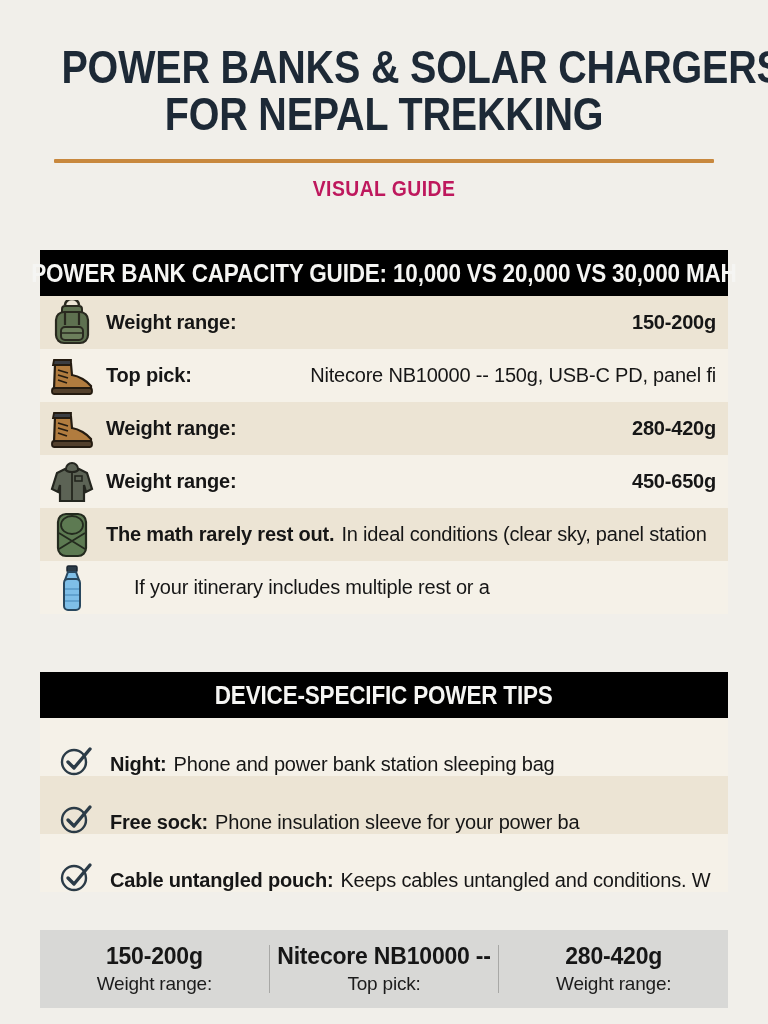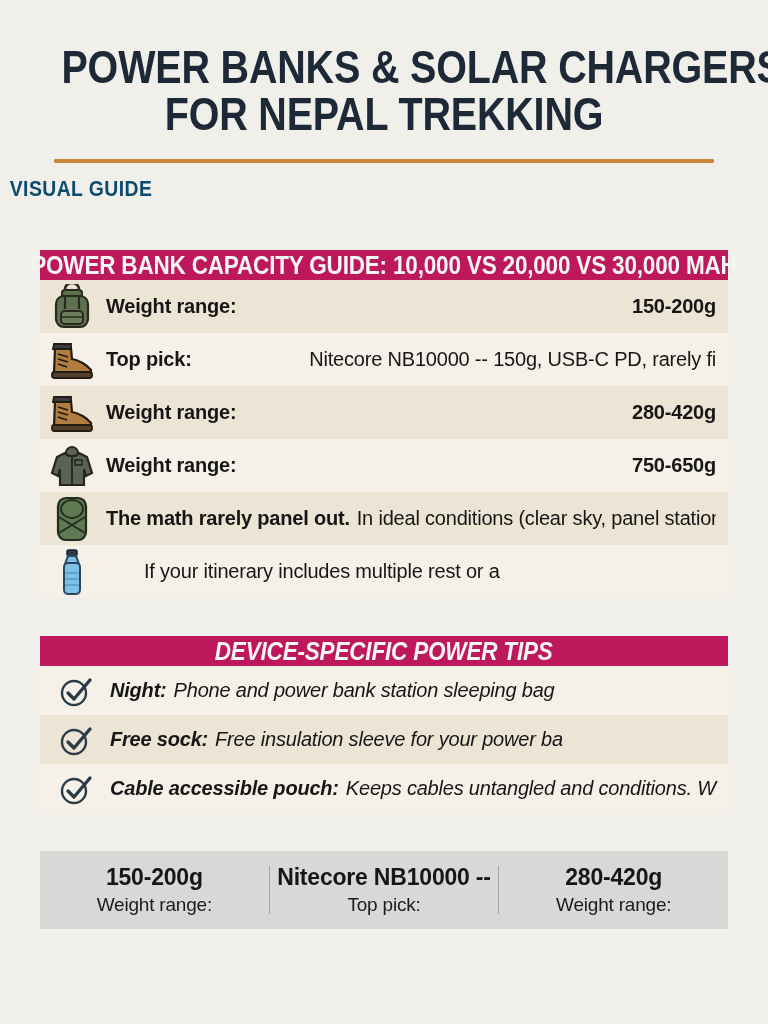--- a/index.html
+++ b/index.html
@@ -29,38 +29,39 @@
     white-space: nowrap;
   }
   .divider {
     width: 660px; height: 4px;
     margin: 22px auto 0;
     background: #c8883e;
     border-radius: 1px;
   }
   .subtitle {
     margin-top: 13px;
+    text-align: center;
     font-size: 22px;
     font-weight: bold;
-    color: #0c4a6e;
+    color: #be185d;
   }
   .subtitle span {
     display: inline-block;
     transform: scaleX(0.88);
     letter-spacing: 0.5px;
     white-space: nowrap;
   }
 
   
   .section { width: 688px; margin: 0 auto; }
   .section-capacity { margin-top: 48px; }
-  .section-tips { margin-top: 38px; font-style: italic; }
+  .section-tips { margin-top: 58px; }
   .section-header {
-    height: 30px;
-    background: #be185d;
+    height: 46px;
+    background: #000000;
     color: #f5f5f3;
     display: flex; align-items: center; justify-content: center;
     font-weight: bold;
     font-size: 25px;
   }
   .section-header span {
     display: inline-block;
     transform: scaleX(0.9);
     white-space: nowrap;
   }
@@ -83,26 +84,26 @@
   }
   .row-text {
     flex: 1;
     display: flex; align-items: baseline;
     white-space: nowrap; overflow: hidden;
   }
   .cap-label { font-weight: bold; }
   .val-right       { margin-left: auto; font-weight: bold; }
   .val-right-reg   { margin-left: auto; font-weight: normal; }
   .val-inline      { margin-left: 7px;  font-weight: normal; }
-  .val-inline.gap  { margin-left: 38px; }
+  .val-inline.gap  { margin-left: 28px; }
 
   
   .tip-row {
-    height: 49px;
-    display: flex; align-items: center;
+    height: 58px;
+    display: flex; align-items: flex-end;
     padding: 0 12px 0 20px;
     font-size: 20px;
     white-space: nowrap; overflow: hidden;
   }
   .tip-check { flex: none; margin-right: 16px; display: flex; align-items: center; }
   .tip-label { font-weight: bold; margin-right: 7px; }
 
   
   .summary-bar {
     width: 688px;
@@ -156,21 +157,21 @@
       <span class="icon-cell">
         <svg width="46" height="42" viewBox="0 0 46 42">
           <path d="M7 9 L22 9 L23 20 C30 21 38 26 42 31 L42 34 L5 34 L6 9 Z" fill="#b17c3f" stroke="#241b10" stroke-width="2.2"></path>
           <path d="M5 5 h17 v5 h-18 z" fill="#3a3d42" stroke="#241b10" stroke-width="1.8"></path>
           <path d="M9 15 l10 3 M9 20 l10 3 M9 25 l9 3" stroke="#241b10" stroke-width="1.8" fill="none"></path>
           <rect x="3" y="33" width="40" height="6" rx="2.5" fill="#53402c" stroke="#241b10" stroke-width="1.8"></rect>
         </svg>
       </span>
       <span class="row-text">
         <span class="cap-label">Top pick:</span>
-        <span class="val-right-reg">Nitecore NB10000 -- 150g, USB-C PD, rarely fi</span>
+        <span class="val-right-reg">Nitecore NB10000 -- 150g, USB-C PD, panel fi</span>
       </span>
     </div>
 
     <div class="cap-row bg-cream">
       <span class="icon-cell">
         <svg width="46" height="42" viewBox="0 0 46 42">
           <path d="M7 9 L22 9 L23 20 C30 21 38 26 42 31 L42 34 L5 34 L6 9 Z" fill="#b17c3f" stroke="#241b10" stroke-width="2.2"></path>
           <path d="M5 5 h17 v5 h-18 z" fill="#3a3d42" stroke="#241b10" stroke-width="1.8"></path>
           <path d="M9 15 l10 3 M9 20 l10 3 M9 25 l9 3" stroke="#241b10" stroke-width="1.8" fill="none"></path>
           <rect x="3" y="33" width="40" height="6" rx="2.5" fill="#53402c" stroke="#241b10" stroke-width="1.8"></rect>
@@ -186,34 +187,34 @@
       <span class="icon-cell">
         <svg width="46" height="46" viewBox="0 0 46 46">
           <path d="M17 10 a6 6 0 0 1 12 0 v3 h-12 z" fill="#5c6355" stroke="#24261f" stroke-width="2"></path>
           <path d="M16 10 L8 14 L3 30 L9 33 L11 26 L11 42 L35 42 L35 26 L37 33 L43 30 L38 14 L30 10 C28 14 18 14 16 10 Z" fill="#5c6355" stroke="#24261f" stroke-width="2.2"></path>
           <line x1="23" y1="14" x2="23" y2="42" stroke="#24261f" stroke-width="1.8"></line>
           <rect x="26" y="17" width="7" height="5" fill="none" stroke="#24261f" stroke-width="1.6"></rect>
         </svg>
       </span>
       <span class="row-text">
         <span class="cap-label">Weight range:</span>
-        <span class="val-right">750-650g</span>
+        <span class="val-right">450-650g</span>
       </span>
     </div>
 
     <div class="cap-row bg-cream">
       <span class="icon-cell">
         <svg width="34" height="48" viewBox="0 0 34 48">
           <rect x="3" y="3" width="28" height="42" rx="8" fill="#5d7a52" stroke="#232a1e" stroke-width="2.2"></rect>
           <ellipse cx="17" cy="14" rx="11" ry="9" fill="none" stroke="#232a1e" stroke-width="1.8"></ellipse>
           <path d="M4 22 L30 38 M30 22 L4 38" stroke="#232a1e" stroke-width="1.8" fill="none"></path>
         </svg>
       </span>
       <span class="row-text">
-        <span class="cap-label">The math rarely panel out.</span>
+        <span class="cap-label">The math rarely rest out.</span>
         <span class="val-inline">In ideal conditions (clear sky, panel station</span>
       </span>
     </div>
 
     <div class="cap-row bg-light">
       <span class="icon-cell">
         <svg width="24" height="48" viewBox="0 0 24 48">
           <rect x="7" y="2" width="10" height="6" rx="1.5" fill="#2b3a46" stroke="#1a2530" stroke-width="1.5"></rect>
           <path d="M8 8 h8 l3 8 h-14 z" fill="#7fbfe8" stroke="#29485f" stroke-width="2"></path>
           <rect x="4" y="15" width="16" height="31" rx="4" fill="#7fbfe8" stroke="#29485f" stroke-width="2"></rect>
@@ -245,31 +246,31 @@
     </div>
 
     <div class="tip-row bg-cream">
       <span class="tip-check">
         <svg width="34" height="32" viewBox="0 0 34 32">
           <circle cx="14" cy="18" r="12" fill="none" stroke="#2b3b47" stroke-width="2.4"></circle>
           <path d="M8 18 l6 6 L30 5" fill="none" stroke="#2b3b47" stroke-width="3.4" stroke-linecap="round" stroke-linejoin="round"></path>
         </svg>
       </span>
       <span class="tip-label">Free sock:</span>
-      <span class="tip-text">Free insulation sleeve for your power ba</span>
+      <span class="tip-text">Phone insulation sleeve for your power ba</span>
     </div>
 
     <div class="tip-row bg-light">
       <span class="tip-check">
         <svg width="34" height="32" viewBox="0 0 34 32">
           <circle cx="14" cy="18" r="12" fill="none" stroke="#2b3b47" stroke-width="2.4"></circle>
           <path d="M8 18 l6 6 L30 5" fill="none" stroke="#2b3b47" stroke-width="3.4" stroke-linecap="round" stroke-linejoin="round"></path>
         </svg>
       </span>
-      <span class="tip-label">Cable accessible pouch:</span>
+      <span class="tip-label">Cable untangled pouch:</span>
       <span class="tip-text">Keeps cables untangled and conditions. W</span>
     </div>
   </div>
 
   <div class="summary-bar">
     <div class="summary-item">
       <div class="summary-value">150-200g</div>
       <div class="summary-label">Weight range:</div>
     </div>
     <div class="summary-divider"></div>

